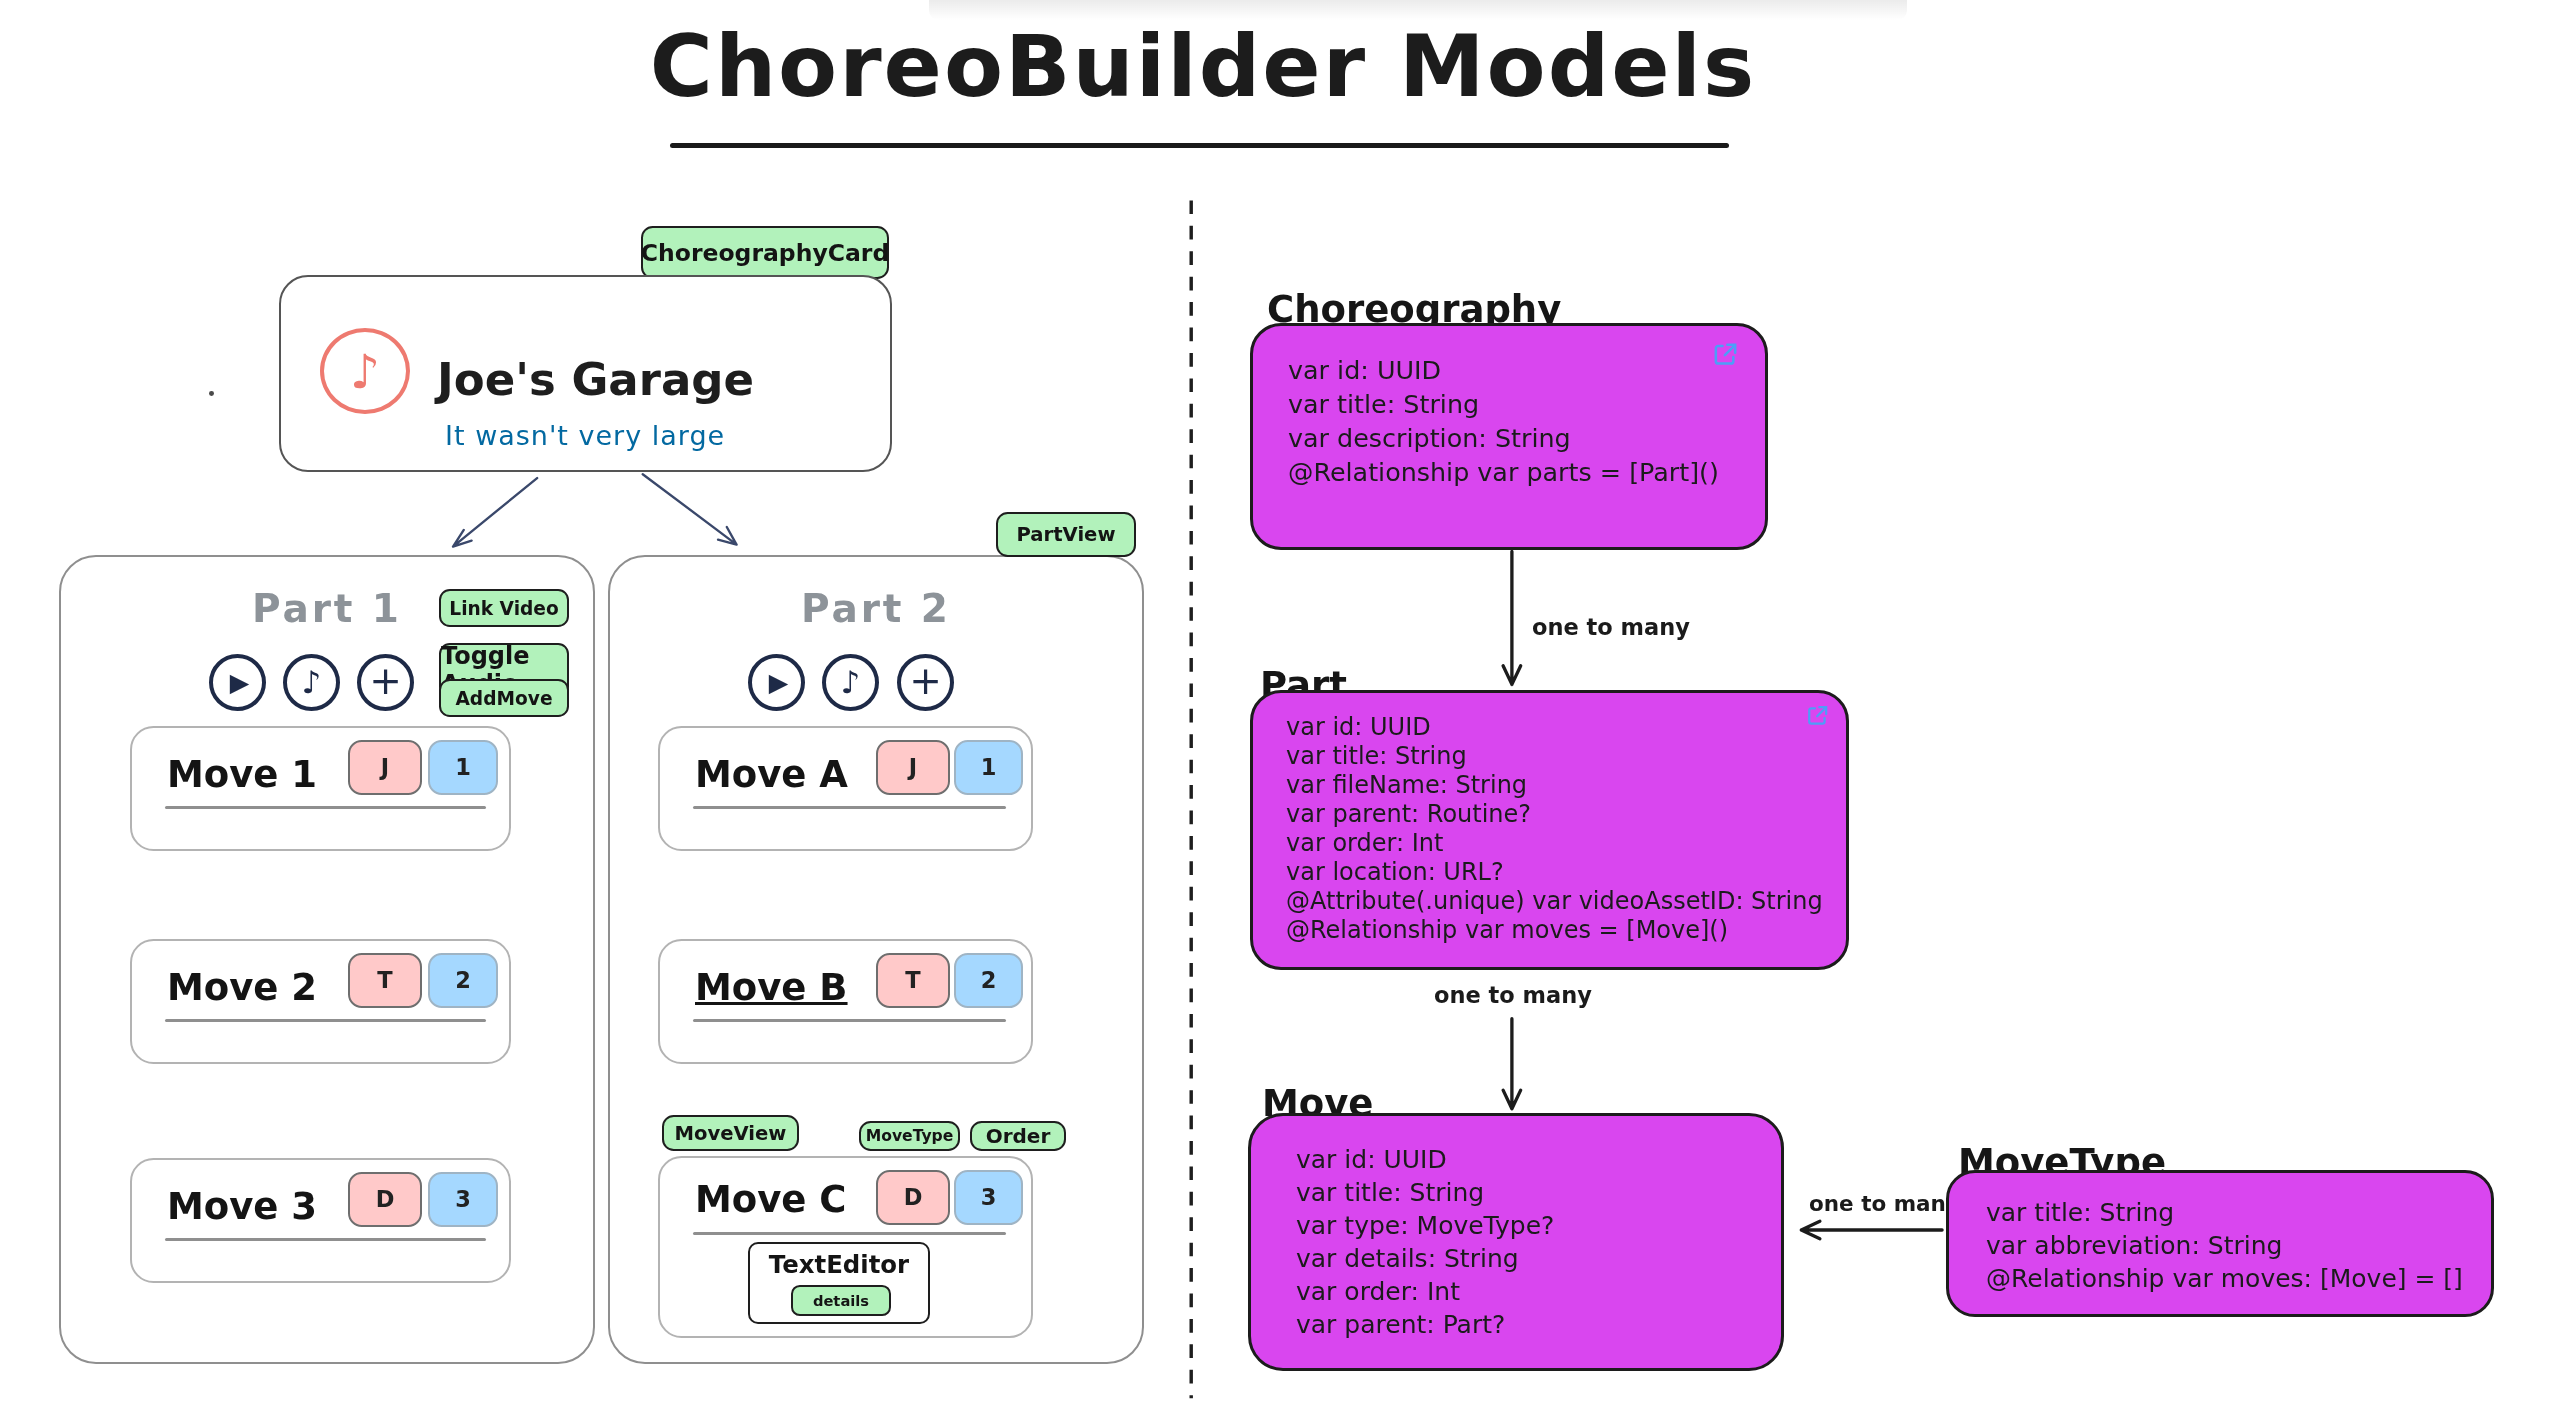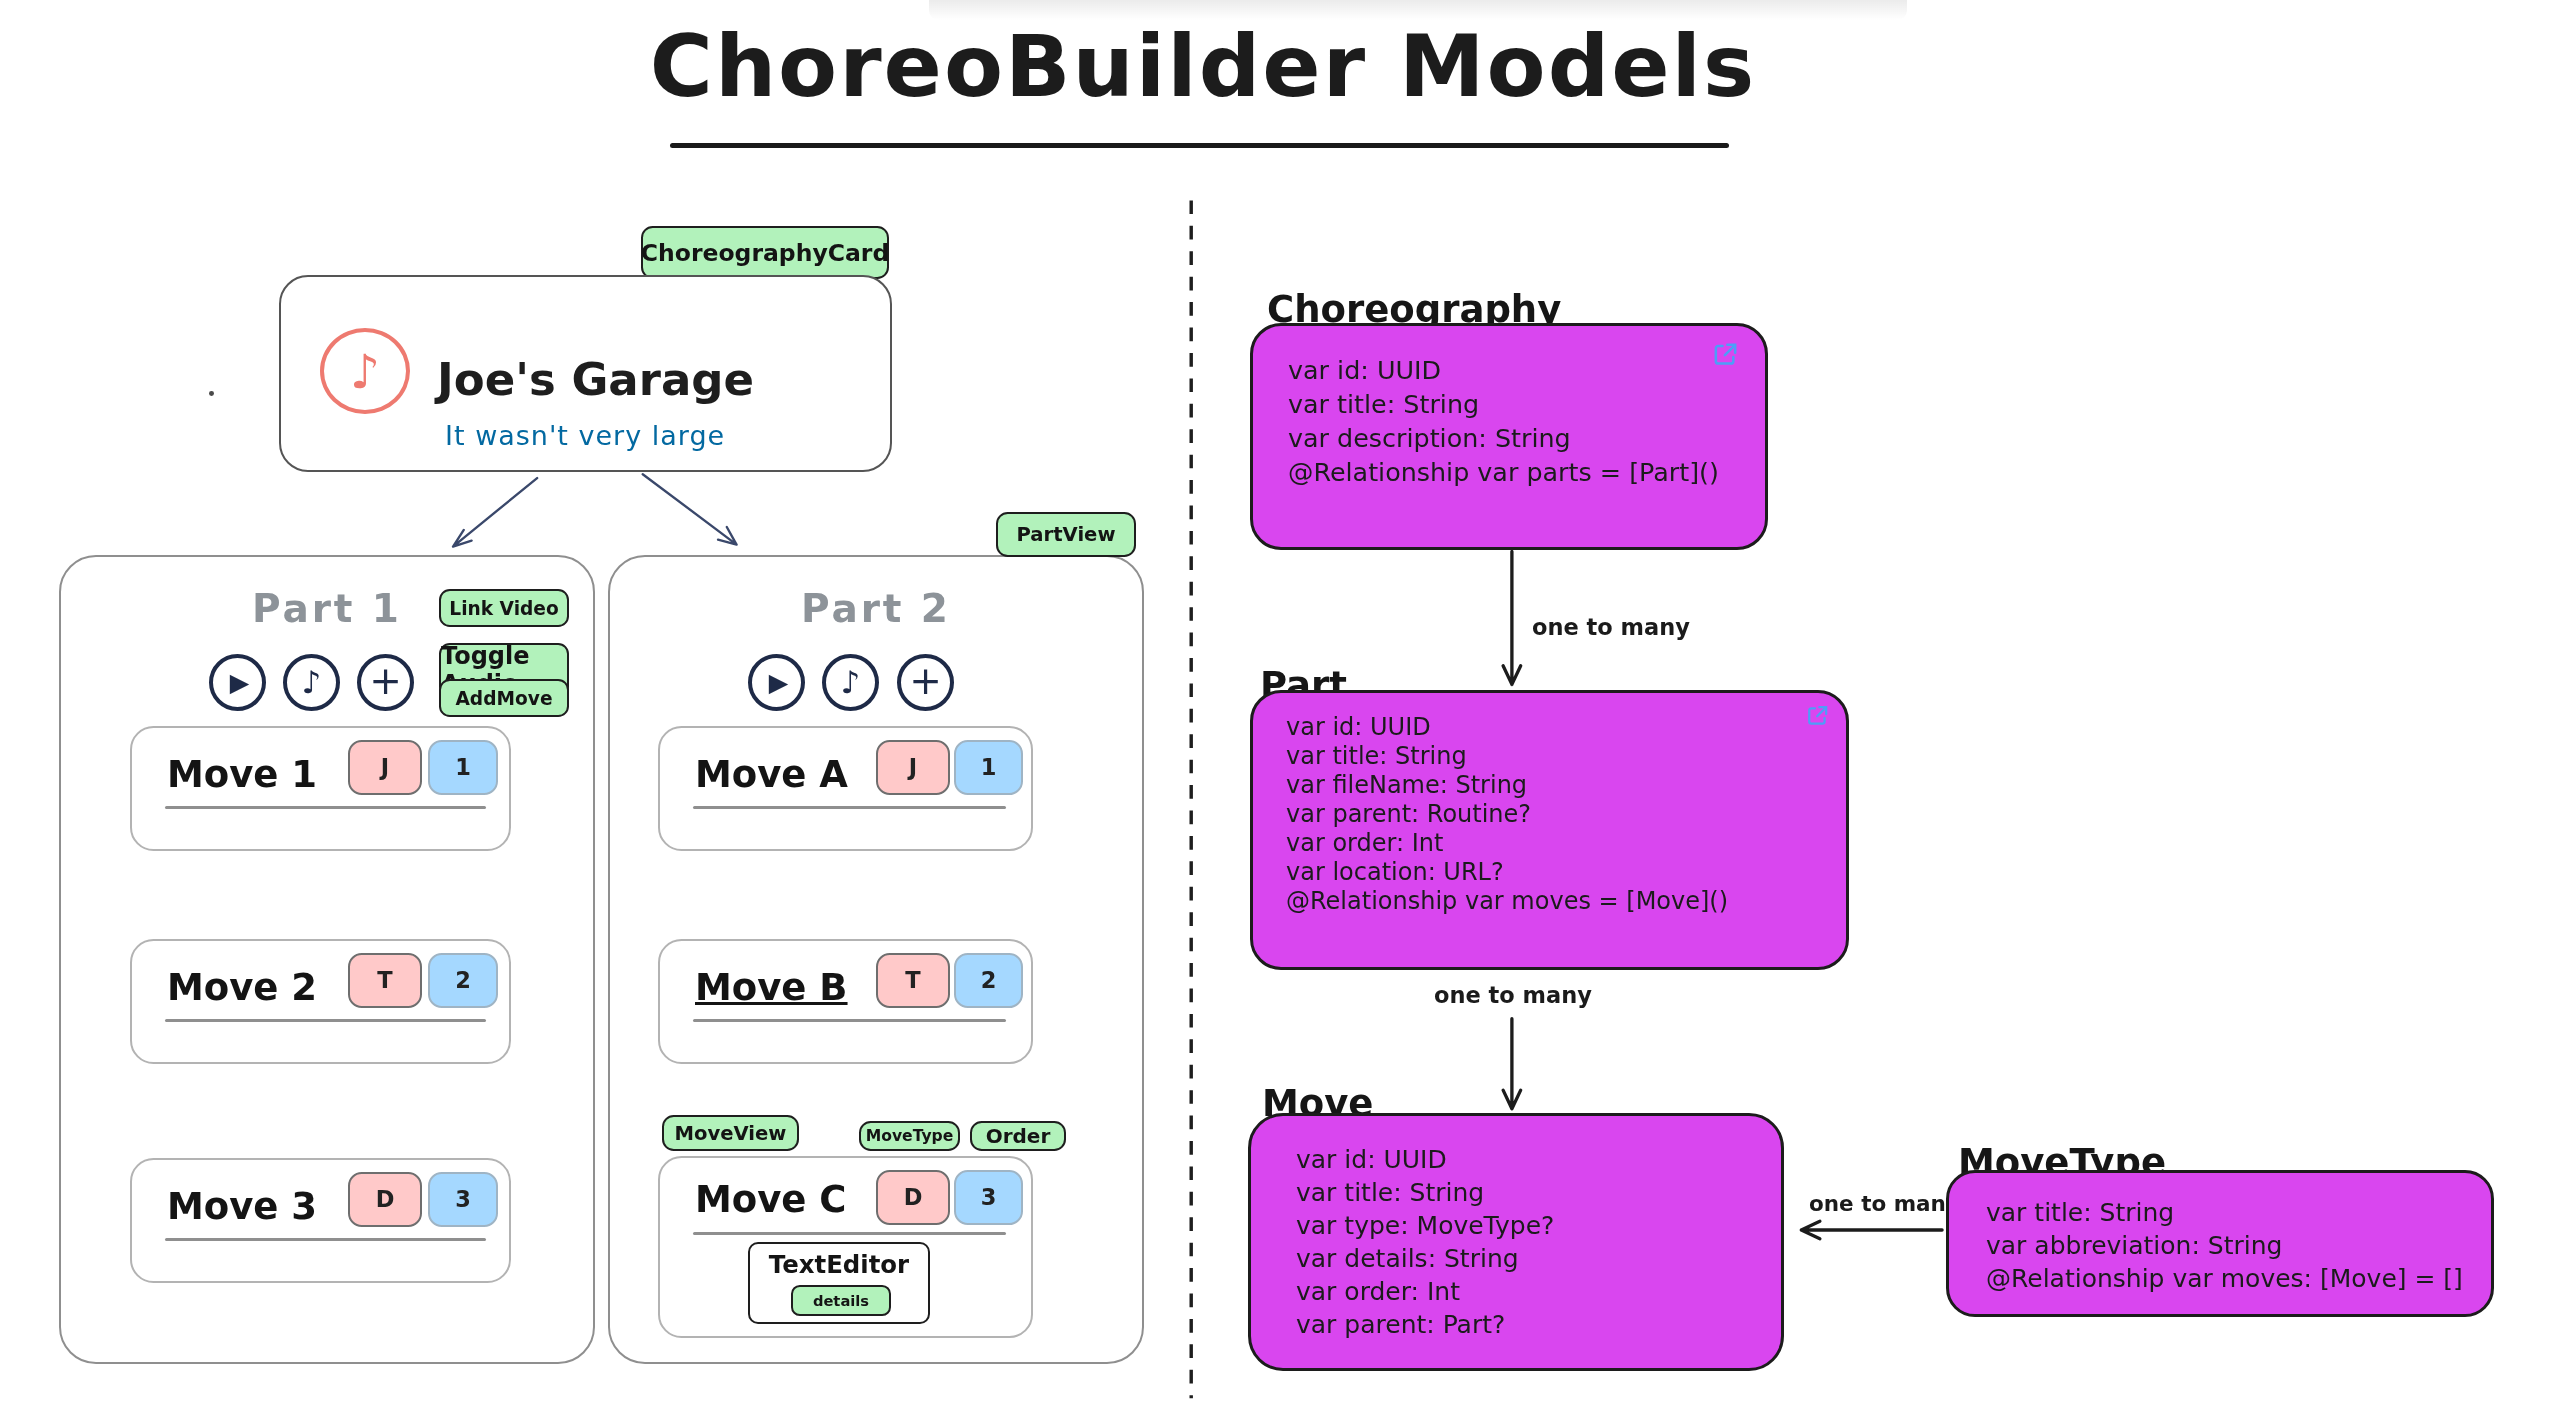--- a/index.html
+++ b/index.html
@@ -230,20 +230,21 @@
       <path d="M9.5 5H6a2 2 0 0 0-2 2v10.5a2 2 0 0 0 2 2h10.5a2 2 0 0 0 2-2V14" stroke="#4d9ef7" fill="none" stroke-width="2.1" stroke-linecap="round"></path>
       <path d="M13.5 4H20v6.5 M20 4l-8.5 8.5" stroke="#4d9ef7" fill="none" stroke-width="2.1" stroke-linecap="round"></path>
     </svg>
     <div style="padding:19.6px 0 0 33px;font-size:24px;line-height:29px;">
       <div class="model-field">var id: UUID</div>
       <div class="model-field">var title: String</div>
       <div class="model-field">var fileName: String</div>
       <div class="model-field">var parent: Routine?</div>
       <div class="model-field">var order: Int</div>
       <div class="model-field">var location: URL?</div>
+      <div class="model-field">@Attribute(.unique) var videoAssetID: String</div>
       <div class="model-field">@Relationship var moves = [Move]()</div>
     </div>
   </div>
   <div class="abs rel-label" style="left:1434px;top:982px;">one to many</div>
 
   <div class="abs model-heading" style="left:1262px;top:1054px;">Move</div>
   <div class="abs model-box" style="left:1248px;top:1113px;width:536px;height:258px;border-radius:35px;">
     <div style="padding:27px 0 0 45px;font-size:25px;line-height:33px;">
       <div class="model-field">var id: UUID</div>
       <div class="model-field">var title: String</div>

